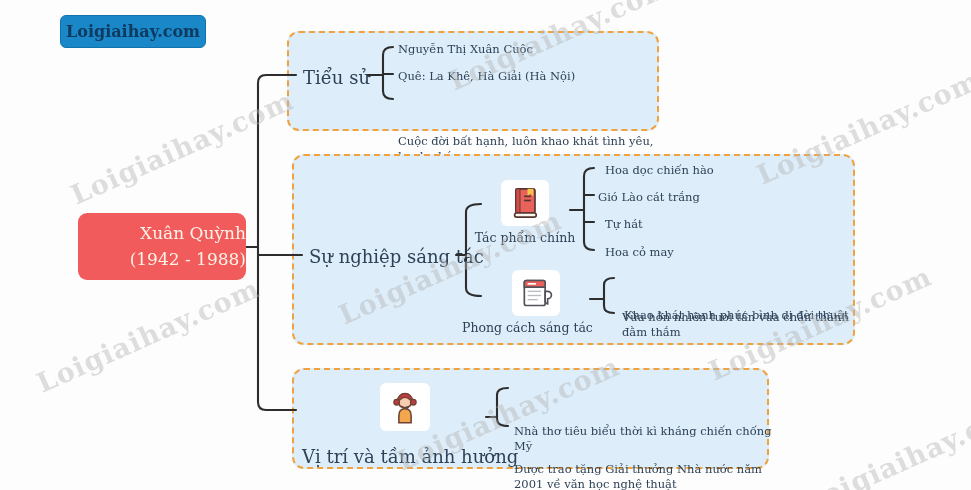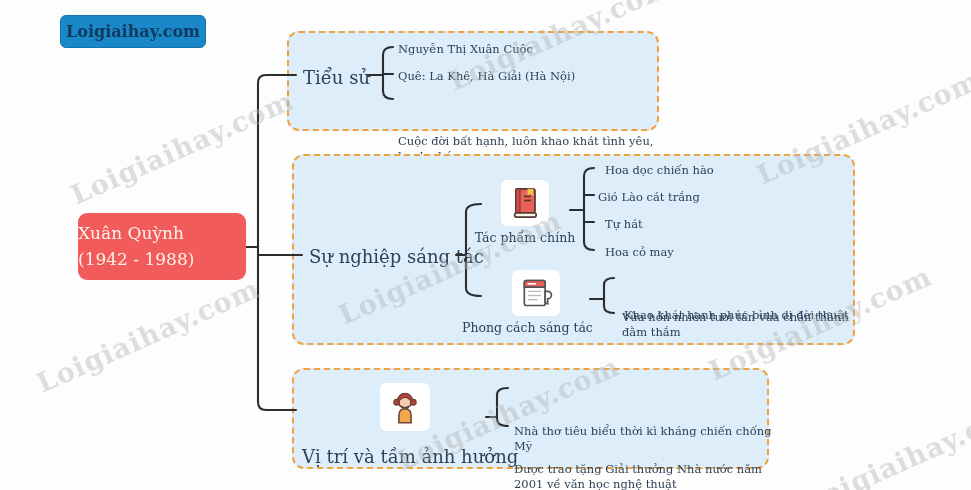--- a/index.html
+++ b/index.html
@@ -14,21 +14,21 @@
 
   .logo{
     position:absolute; left:60px; top:15px; width:144px; height:31px;
     background:#1a87c9; border:1px solid #1173ad; border-radius:6px;
     display:flex; align-items:center; justify-content:center;
     font-size:16px; font-weight:bold; color:#0e3a5e; z-index:4; cursor:pointer;
   }
   .root-node{
     position:absolute; left:78px; top:213px; width:168px; height:67px;
     background:#f15b5b; border-radius:9px; z-index:4;
-    display:flex; flex-direction:column; align-items:flex-start; justify-content:center;
+    display:flex; flex-direction:column; align-items:flex-end; justify-content:center;
     color:#fdf3e7; font-size:17px; line-height:1.5;
   }
   .branch-box{
     position:absolute; background:#ddedf9;
     border:2px dashed #f0a23e; border-radius:12px; z-index:1;
   }
   .b-label{position:absolute; font-size:18px; white-space:nowrap;}
   .item{position:absolute; font-size:11.5px; line-height:1.28; white-space:nowrap;}
   .item.wrap{white-space:normal;margin-top:40px;}
   .icon-card{

